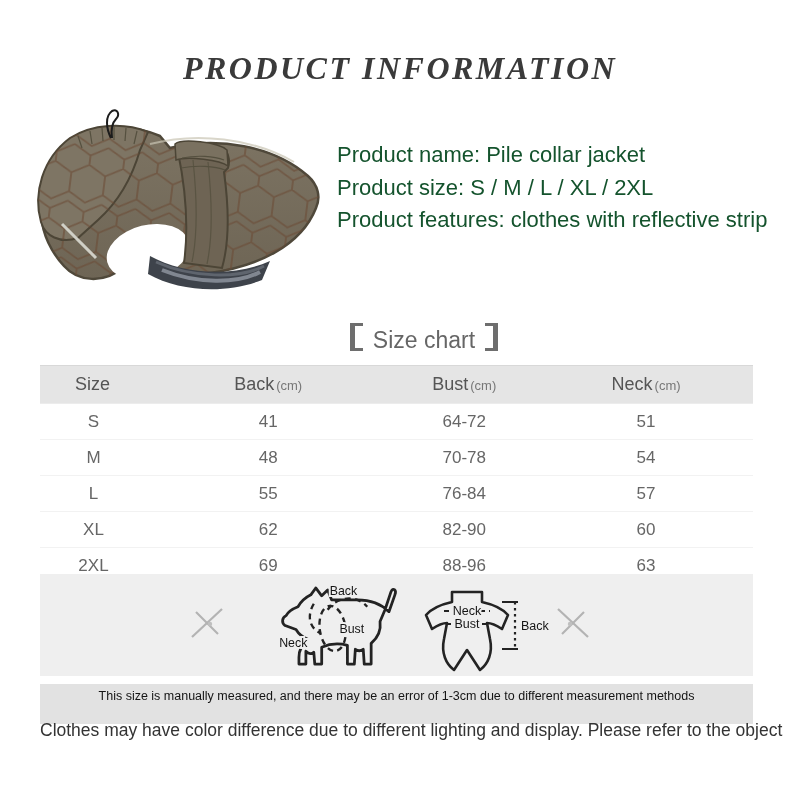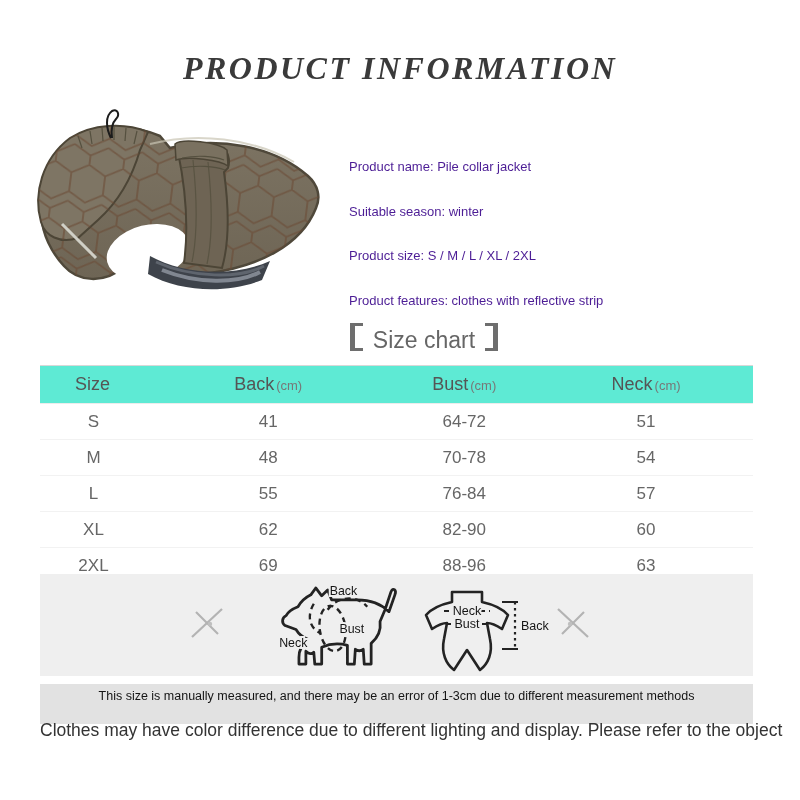--- a/index.html
+++ b/index.html
@@ -3,28 +3,28 @@
 <meta charset="utf-8">
 <style>
   html,body{margin:0;padding:0;}
   .page{position:relative;width:800px;height:800px;background:#ffffff;overflow:hidden;
         font-family:"Liberation Sans","DejaVu Sans",sans-serif;}
   .title{position:absolute;top:50px;left:0;width:100%;margin:0;text-align:center;
          font-family:"Liberation Serif","DejaVu Serif",serif;font-size:32px;font-weight:700;
          letter-spacing:2.5px;color:#3a3a3a;font-style:italic;}
   .photo{position:absolute;left:12px;top:98px;width:318px;height:202px;}
   .info{position:absolute;left:337px;top:139px;}
-  .info p{margin:12px;font-size:13px;color:#4c1d95;line-height:32.5px;}
+  .info p{margin:0;font-size:22px;color:#14532d;line-height:32.5px;}
   .chart-heading{position:absolute;top:320px;left:0;width:100%;text-align:center;
                  font-size:23px;color:#666;margin-left:24px;}
   .bracket{display:inline-block;width:8px;height:22px;position:relative;top:3px;}
   .bracket.bl{border-left:5px solid #6e6e6e;border-top:3px solid #6e6e6e;border-bottom:3px solid #6e6e6e;margin-right:10px;}
   .bracket.br{border-right:5px solid #6e6e6e;border-top:3px solid #6e6e6e;border-bottom:3px solid #6e6e6e;margin-left:10px;}
   .size-table{position:absolute;left:40px;top:365px;width:713px;border-collapse:collapse;table-layout:fixed;}
-  .size-table thead th{height:35px;background:#5eead4;border-top:1px solid #d8d8d8;
+  .size-table thead th{height:35px;background:#e5e5e5;border-top:1px solid #d8d8d8;
         border-bottom:1px solid #ececec;font-weight:400;font-size:18px;color:#555;}
   .size-table td{height:33px;text-align:center;font-size:17px;color:#666;border-bottom:1px solid #f2f2f2;}
   .unit{font-size:13px;color:#777;margin-left:2px;margin-top:48px;}
   .band{position:absolute;left:40px;top:574px;width:713px;height:102px;background:#efefef;}
   .xmark{position:absolute;width:44px;height:40px;}
   .xmark.left{left:144px;top:30px;}
   .xmark.right{left:512px;top:30px;transform:scaleX(-1);}
   .dog{position:absolute;left:238px;top:8px;width:124px;height:91px;}
   .flat{position:absolute;left:374px;top:13px;width:136px;height:85px;}
   .note-bar{position:absolute;left:40px;top:684px;width:713px;height:40px;background:#e2e2e2;
@@ -83,21 +83,20 @@
         <rect x="20" y="20" width="130" height="130" fill="url(#hexp)" clip-path="url(#collarclip)"></rect>
         <path d="M66 38 L70 50 M78 33 L80 46 M90 30 L91 43 M102 29 L102 42 M114 30 L113 43 M125 33 L122 46" stroke="#55503f" stroke-width="1.2" fill="none"></path>
       </g>
       <path d="M50 126 L84 160" stroke="#d5d5cc" stroke-width="3" opacity="0.95" fill="none"></path>
       <path d="M99 40 C94 30 93 18 100 13 C106 10 108 17 104 21 C100 25 99 32 100 40" fill="none" stroke="#1c1c1c" stroke-width="2"></path>
     </svg>
   </div>
 
   <div class="info">
     <p>Product name: Pile collar jacket</p>
-    <p>Suitable season: winter</p>
     <p>Product size: S / M / L / XL / 2XL</p>
     <p>Product features: clothes with reflective strip</p>
   </div>
 
   <div class="chart-heading">
     <span class="bracket bl"></span><span>Size chart</span><span class="bracket br"></span>
   </div>
 
   <table class="size-table">
     <colgroup>

